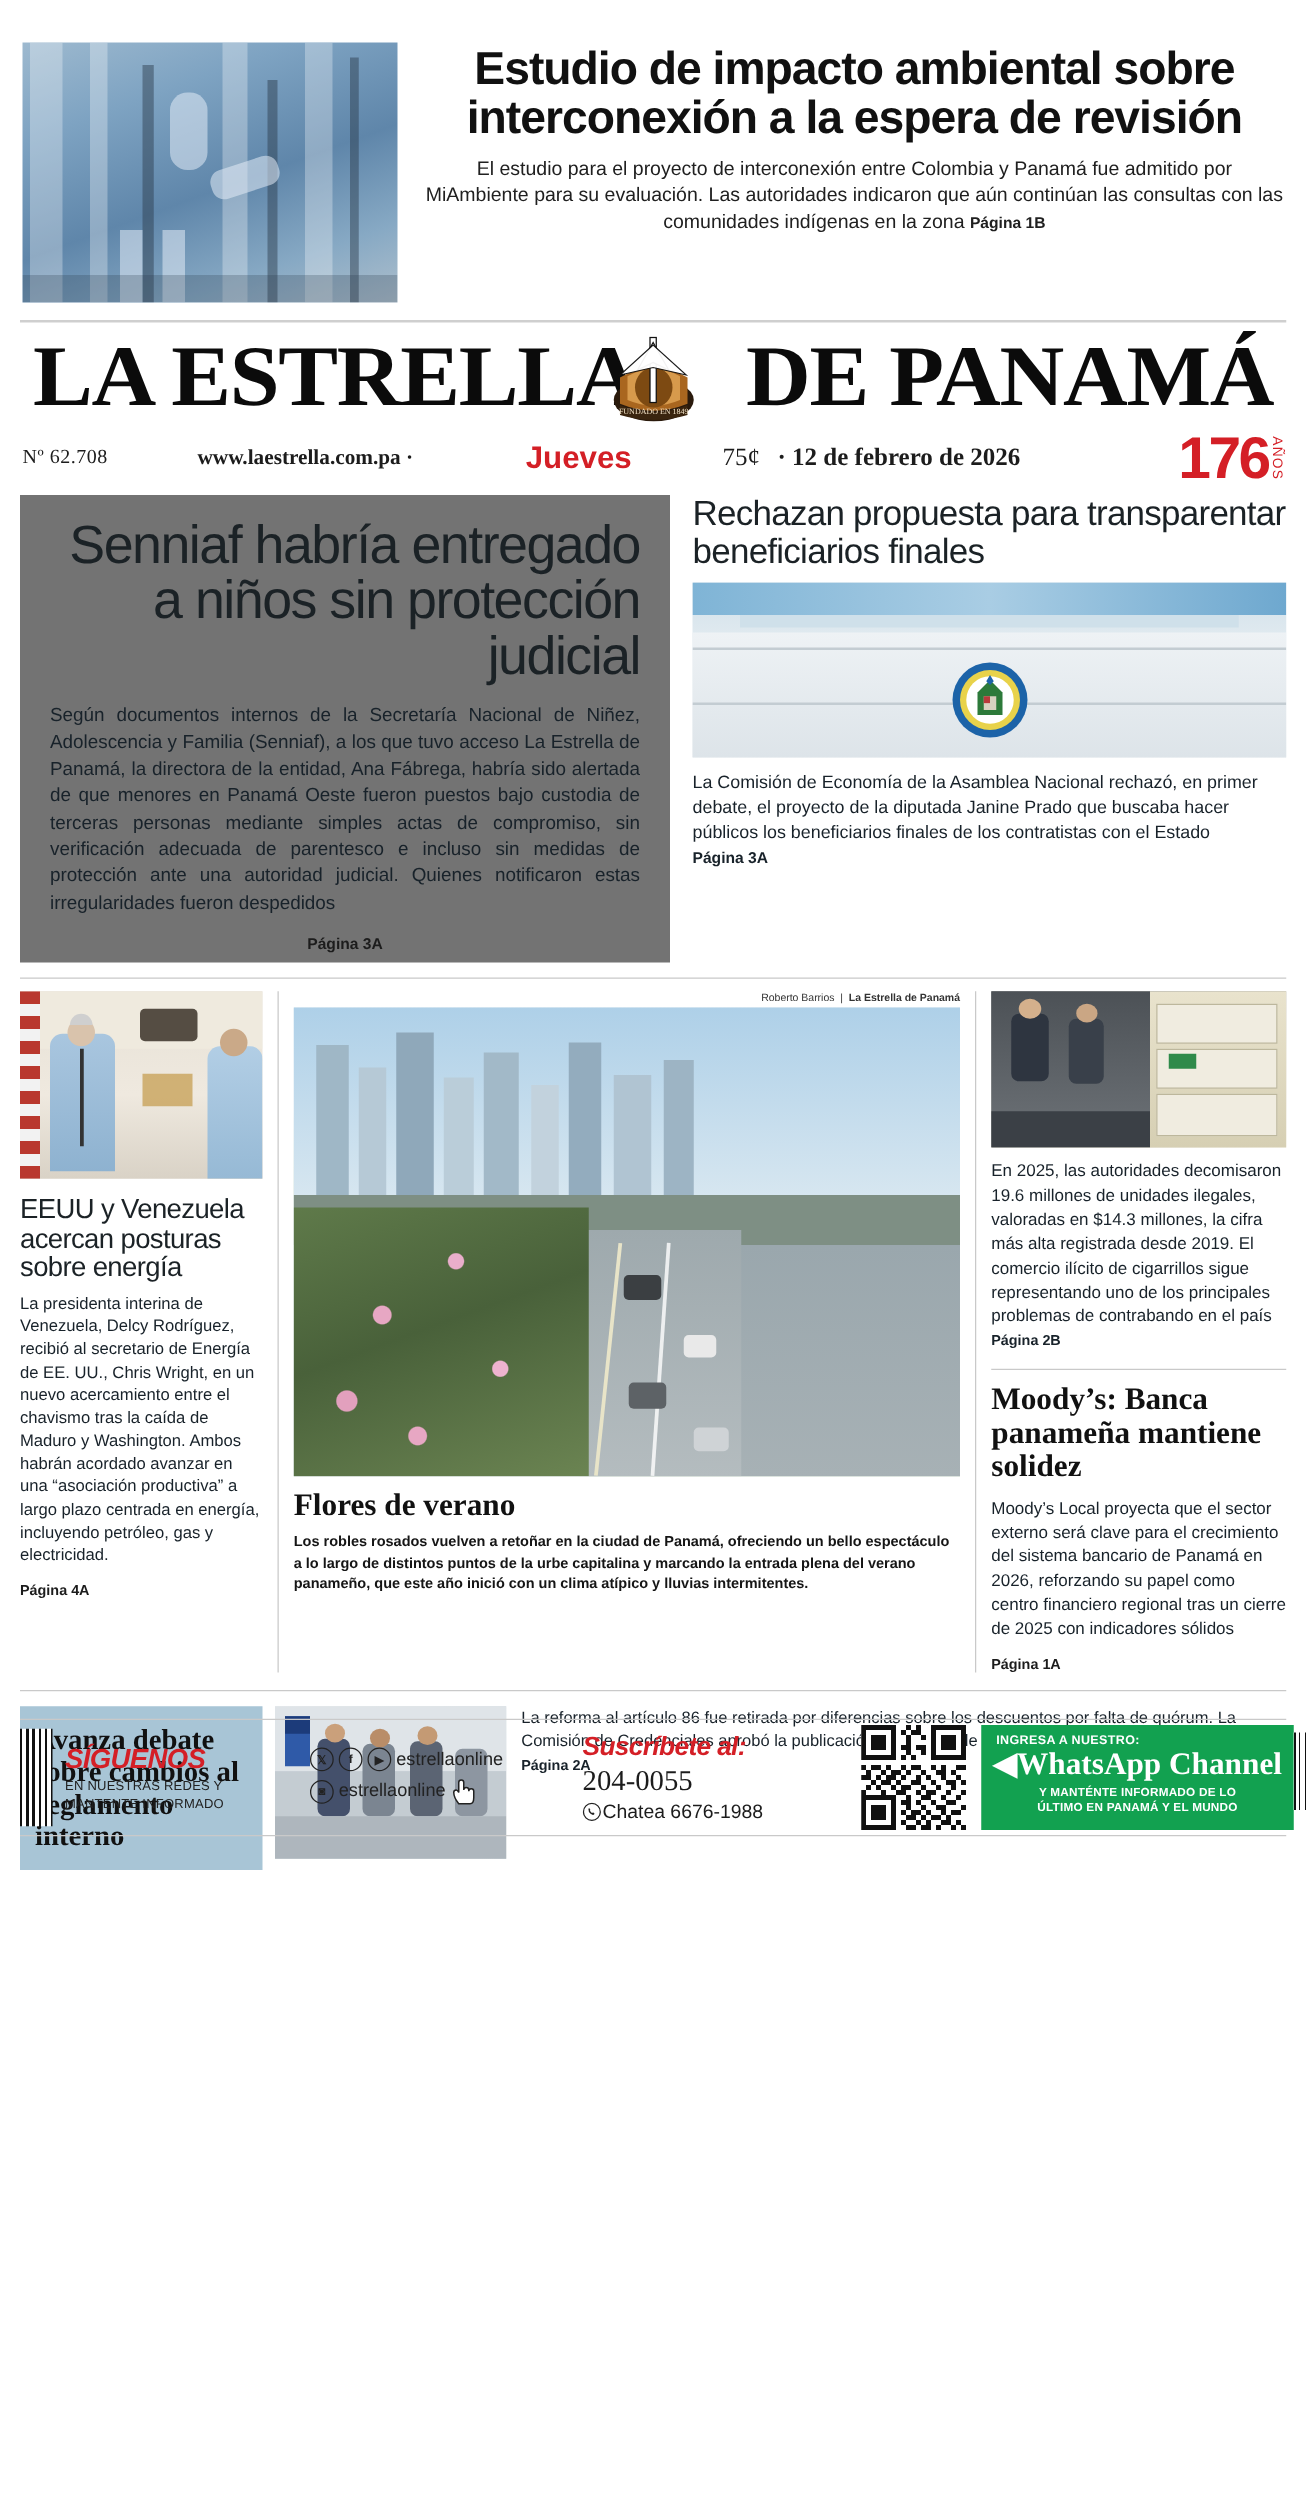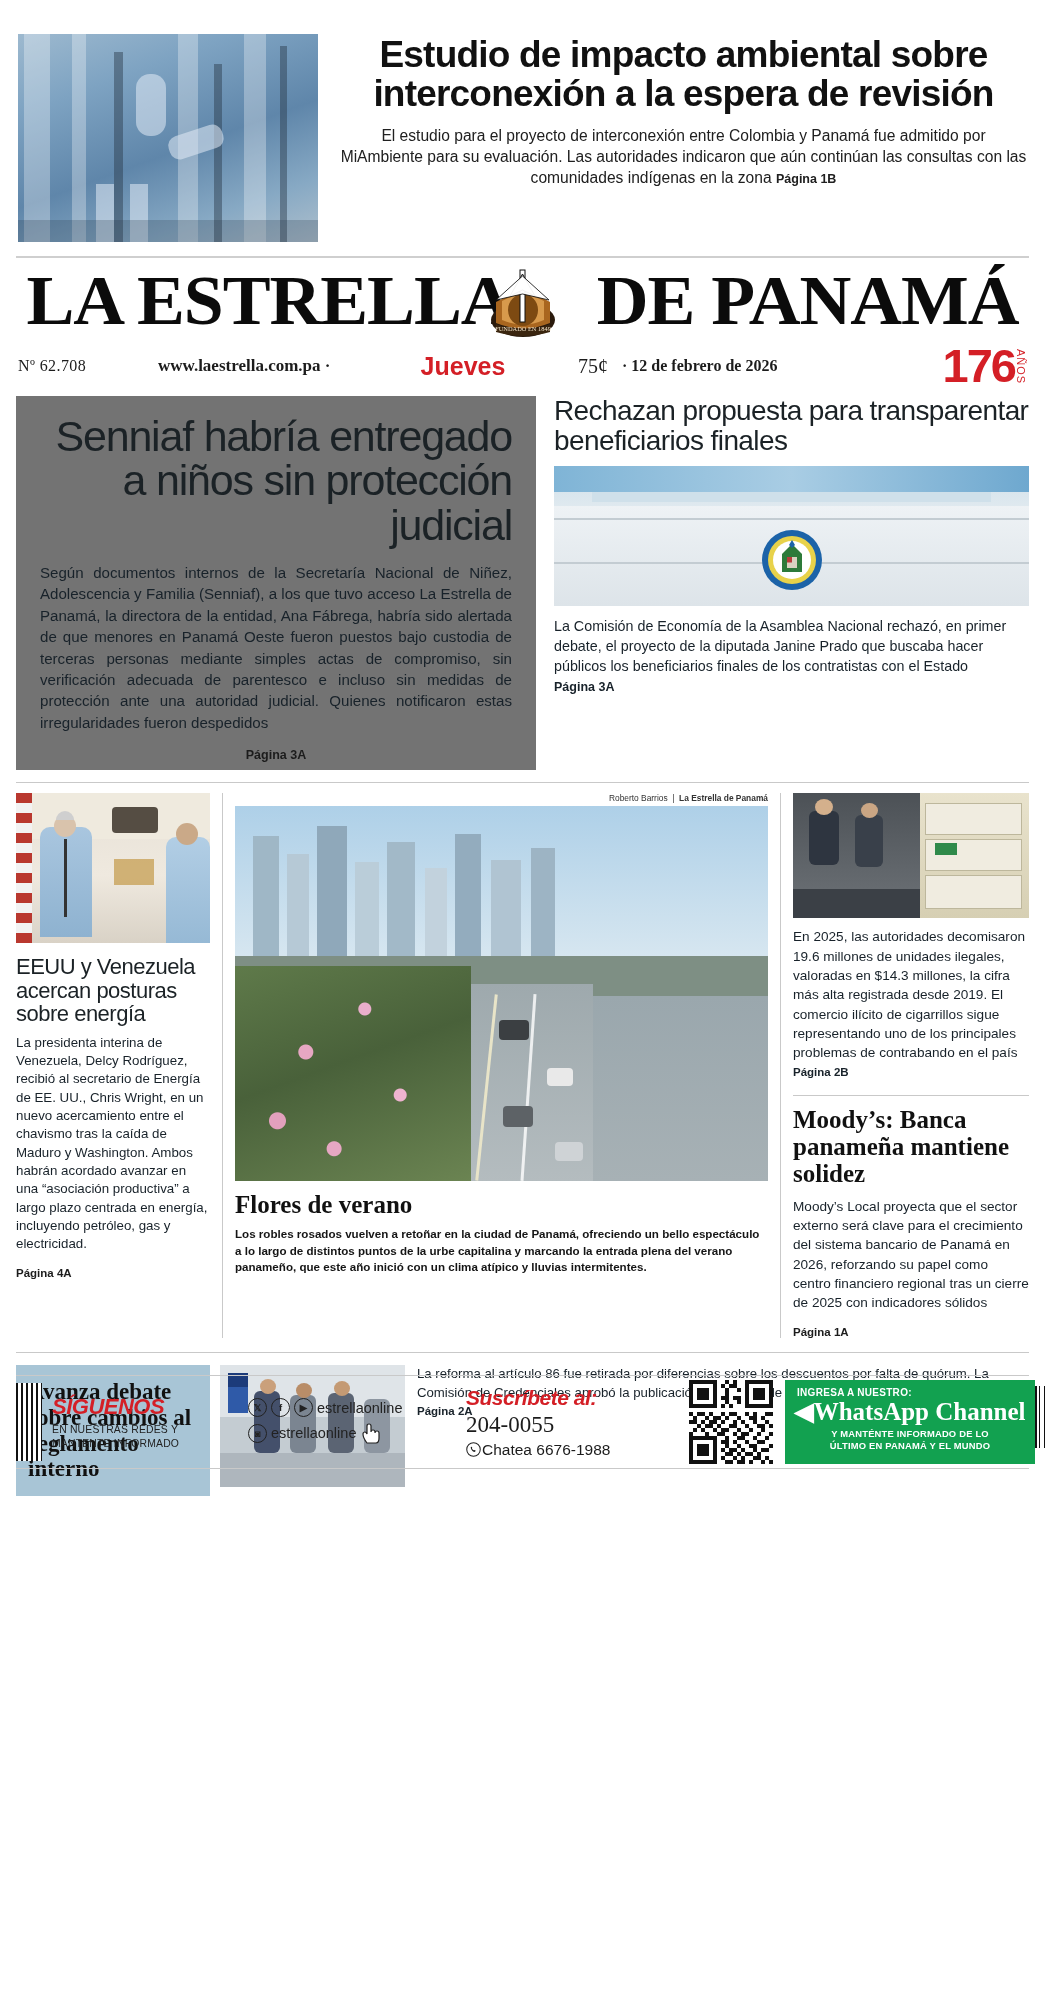--- a/index.html
+++ b/index.html
@@ -50,21 +50,21 @@
 
   
   .infobar{
     display:flex;align-items:center;margin:2px 18px 0 18px;height:48px;
     font-family:"Liberation Serif", serif;
   }
   .ib-num{font-size:16px;letter-spacing:.4px;width:140px;}
   .ib-web{font-size:17px;font-weight:700;flex:0 0 230px;}
   .ib-day{font-size:25px;font-weight:700;color:#d41f26;font-family:"Liberation Sans",sans-serif;flex:0 0 150px;text-align:center;}
   .ib-price{font-size:20px;flex:0 0 70px;text-align:right;}
-  .ib-date{font-size:16px;font-weight:700;flex:1;padding-left:14px;}
+  .ib-date{font-size:20px;font-weight:700;flex:1;padding-left:14px;}
   .ib-anniv{display:flex;align-items:flex-start;}
   .ib-176{font-size:47px;font-weight:700;color:#d41f26;font-family:"Liberation Sans",sans-serif;line-height:.9;letter-spacing:-2px;}
   .ib-anos{writing-mode:vertical-rl;font-size:11px;color:#d41f26;letter-spacing:1px;font-family:"Liberation Sans",sans-serif;padding-top:4px;}
 
   
   .leadrow{display:flex;margin:6px 16px 0 16px;}
   .lead-main{
     flex:0 0 520px;background:#737373;padding:18px 24px 8px 24px;box-sizing:border-box;
   }
   .lead-h1{

